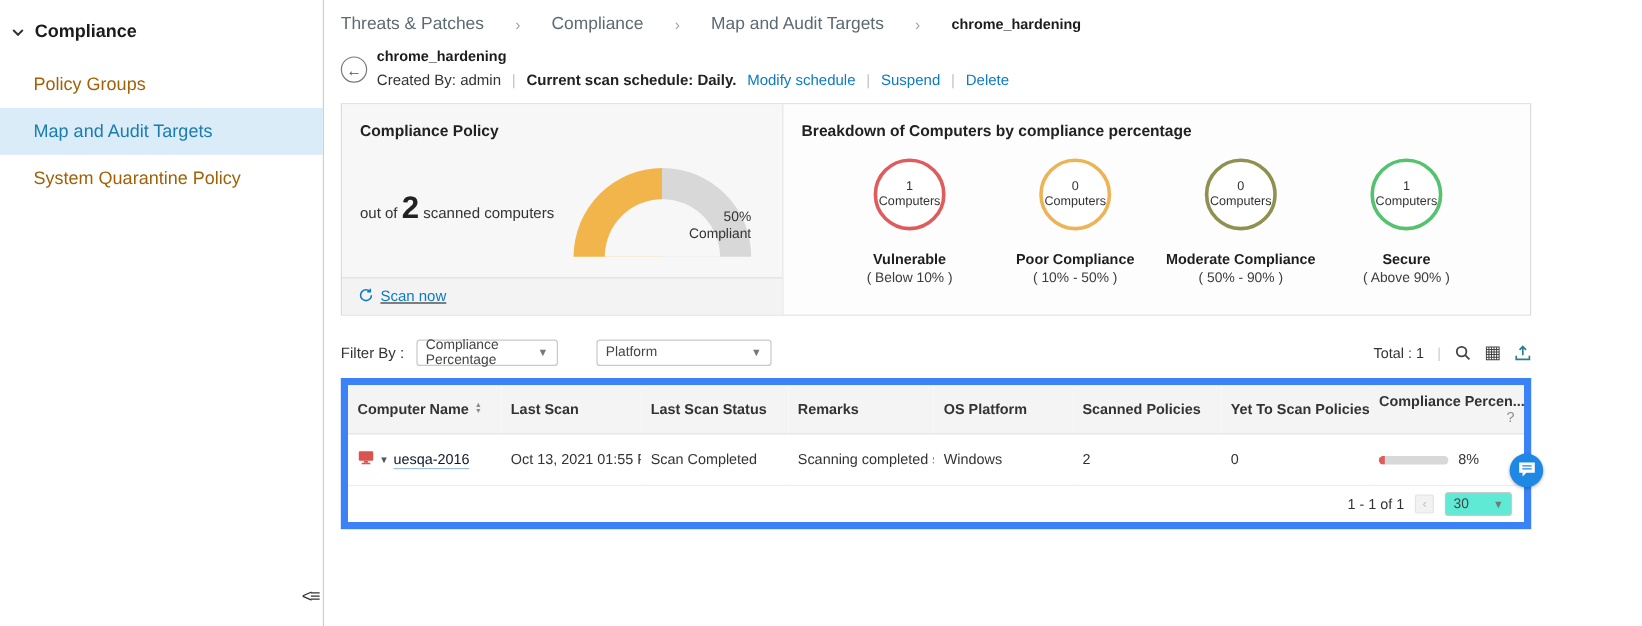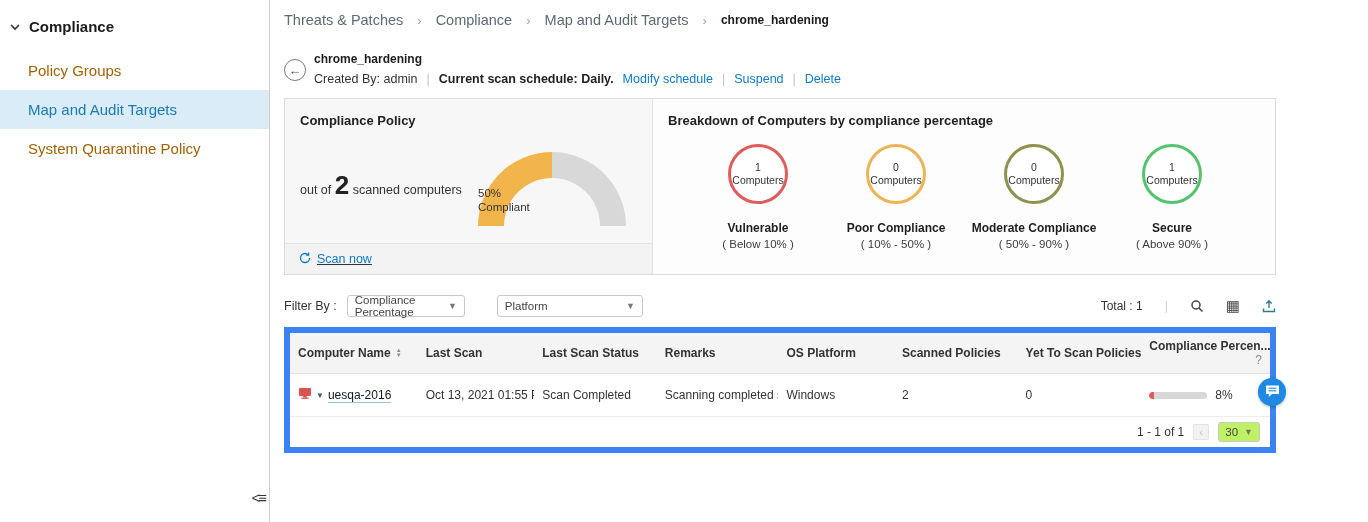--- a/index.html
+++ b/index.html
@@ -11,21 +11,21 @@
   .sidebar { width:270px; min-width:270px; background:#fff; border-right:1px solid #cfcfcf; position:relative; padding-top:14px; }
   .side-section { display:flex; align-items:center; gap:9px; padding:4px 12px 16px 10px; cursor:pointer; }
   .side-section-label { font-weight:bold; font-size:15px; color:#1b1b1b; }
   .side-item { padding:11px 16px 11px 28px; font-size:15px; color:#a16207; cursor:pointer; }
   .side-item.active { background:#d9ecf8; color:#1b7cb0; }
   .side-collapse { position:absolute; bottom:16px; right:4px; font-size:15px; color:#333; cursor:pointer; letter-spacing:-2px; }
 
   
   .main { flex:1; position:relative; padding:10px 116px 0 14px; background:#fff; }
 
-  .breadcrumb { display:flex; align-items:center; gap:14px; margin:2px 0 24px; font-size:14.5px; color:#5c6a72; }
+  .breadcrumb { display:flex; align-items:center; gap:26px; margin:2px 0 12px; font-size:14.5px; color:#5c6a72; }
   .breadcrumb a { color:#5c6a72; text-decoration:none; cursor:pointer; }
   .crumb-sep { color:#9aa5ab; font-size:13px; }
   .crumb-current { font-size:12px; font-weight:bold; color:#1c1c1c; }
 
   .page-head { display:flex; align-items:flex-start; margin-bottom:12px; }
   .back-btn { width:22px; height:22px; border:1.4px solid #7a7a7a; border-radius:50%; display:flex; align-items:center; justify-content:center; color:#555; font-size:13px; margin:7px 8px 0 0; cursor:pointer; flex:none; }
   .page-title { font-weight:bold; font-size:12px; color:#1c1c1c; margin-bottom:6px; }
   .meta { display:flex; align-items:center; gap:9px; font-size:12.5px; color:#333; white-space:nowrap; }
   .meta .strong { font-weight:bold; color:#222; }
   .link { color:#0d7ac4; text-decoration:none; cursor:pointer; font-size:12.5px; }
@@ -39,62 +39,62 @@
   .status-body { flex:1; display:flex; align-items:center; padding:0 8px 0 15px; }
   .status-text { width:178px; font-size:12.5px; color:#333; }
   .status-line1 { margin-bottom:16px; }
   .bignum { font-size:26px; font-weight:bold; }
   .num-red { color:#e2504c; }
   .num-dark { color:#222; }
   .gauge { width:148px; height:74px; position:relative; margin-top:6px; }
   .gauge-arc { width:148px; height:74px; border-radius:148px 148px 0 0;
     background: conic-gradient(from 270deg at 50% 100%, #f2b54b 0deg 90deg, #d8d8d8 90deg 180deg); }
   .gauge-hole { position:absolute; left:26px; top:26px; width:96px; height:48px; border-radius:96px 96px 0 0; background:#f7f7f7; }
-  .gauge-text { position:absolute; left:0; top:34px; width:100%; text-align:left; font-size:11.5px; color:#333; line-height:14px; z-index:2; }
+  .gauge-text { position:absolute; left:0; top:34px; width:100%; text-align:right; font-size:11.5px; color:#333; line-height:14px; z-index:2; }
   .scan-now-row { border-top:1px solid #e2e2e2; height:31px; display:flex; align-items:center; gap:6px; padding-left:14px; background:#f3f3f3;text-decoration:underline; }
 
   .status-right { flex:1; background:#fdfdfd; }
   .circles { display:flex; justify-content:space-between; padding:16px 34px 0 36px; }
   .circle-item { display:flex; flex-direction:column; align-items:center; width:138px; }
   .circle { width:60px; height:60px; border-radius:50%; border:3px solid; background:#fff; display:flex; flex-direction:column; align-items:center; justify-content:center; font-size:10.5px; color:#333; line-height:13px; }
   .b-red   { border-color:#e05c5c; }
   .b-amber { border-color:#ecb457; }
   .b-olive { border-color:#8f9150; }
   .b-green { border-color:#55c36e; }
   .circle-label { font-weight:bold; font-size:12px; color:#1e1e1e; margin-top:17px; text-align:center; white-space:nowrap; }
   .circle-range { font-size:11.5px; color:#3c3c3c; margin-top:3px; }
 
   
   .filter-row { display:flex; align-items:center; margin-bottom:10px; }
   .filter-label { font-size:12.5px; color:#333; margin-right:10px; }
   .select { border:1px solid #c9c9c9; border-radius:3px; height:22px; display:flex; align-items:center; justify-content:space-between; padding:0 7px; font-size:11.5px; color:#444; background:#fff; cursor:pointer; }
   .select .caret { color:#777; font-size:9px; margin-left:6px; }
   .sel1 { width:118px; margin-right:32px; }
   .sel2 { width:146px; }
-  .filter-right { margin-left:auto; display:flex; align-items:flex-start; gap:22px; font-size:12px; color:#333; }
+  .filter-right { margin-left:auto; display:flex; align-items:flex-start; gap:11px; font-size:12px; color:#333; }
   .vdiv { color:#ccc; }
   .tool-icon { display:flex; align-items:center; cursor:pointer; }
   .grid-glyph { font-size:15px; color:#444; line-height:14px; }
 
   
   .table-wrap { border:6px solid #3b82f6; }
   table { width:100%; border-collapse:collapse; table-layout:fixed; font-size:12px; }
   thead th { background:#f4f4f4; text-align:left; font-weight:bold; color:#333; padding:6px 8px; border-bottom:1px solid #e0e0e0; white-space:nowrap; overflow:hidden; cursor:pointer; }
   thead th .th-inner { display:flex; align-items:center; gap:5px; }
   .sort-stack { display:flex; flex-direction:column; font-size:6px; color:#8a8a8a; line-height:5px; }
   tbody td { padding:13px 8px; border-bottom:1px solid #ededed; color:#333; white-space:nowrap; overflow:hidden; background:#fff; }
   .cell-name { display:flex; align-items:center; gap:4px; }
   .row-caret { font-size:8px; color:#555; }
   .name-link { color:#0f172a; text-decoration:none; border-bottom:1px solid #9cc3de; cursor:pointer; font-size:12px; }
   .pbar { display:inline-block; vertical-align:middle; width:58px; height:7px; border-radius:4px; background:#d8d8d8; overflow:hidden; margin-right:8px; }
   .pbar-fill { height:100%; background:#e05b5b; border-radius:4px 0 0 4px; }
   .th-help { float:right; color:#8a8a8a; font-weight:normal; }
   .table-footer { display:flex; justify-content:flex-end; align-items:center; gap:9px; padding:5px 10px; font-size:12px; color:#333; background:#fff; }
   .pg-prev { color:#c0c0c0; background:#f2f2f2; border:1px solid #e4e4e4; border-radius:2px; width:16px; height:16px; display:flex; align-items:center; justify-content:center; font-size:11px; cursor:default; }
-  .page-size { border:1px solid #c9c9c9; border-radius:3px; height:20px; display:flex; align-items:center; gap:6px; padding:0 6px; font-size:11.5px; color:#444; background:#bef264; cursor:pointer; }
+  .page-size { border:1px solid #c9c9c9; border-radius:3px; height:20px; display:flex; align-items:center; gap:20px; padding:0 6px; font-size:11.5px; color:#444; background:#5eead4; cursor:pointer; }
   .page-size .caret { color:#777; font-size:9px; }
 
   .fab { position:absolute; top:378px; right:106px; width:28px; height:28px; border-radius:50%; background:#1e88e5; display:flex; align-items:center; justify-content:center; cursor:pointer; box-shadow:0 1px 3px rgba(0,0,0,.3); }
 </style>
 </head>
 <body>
 
 <div class="app">
 
   <aside class="sidebar">

